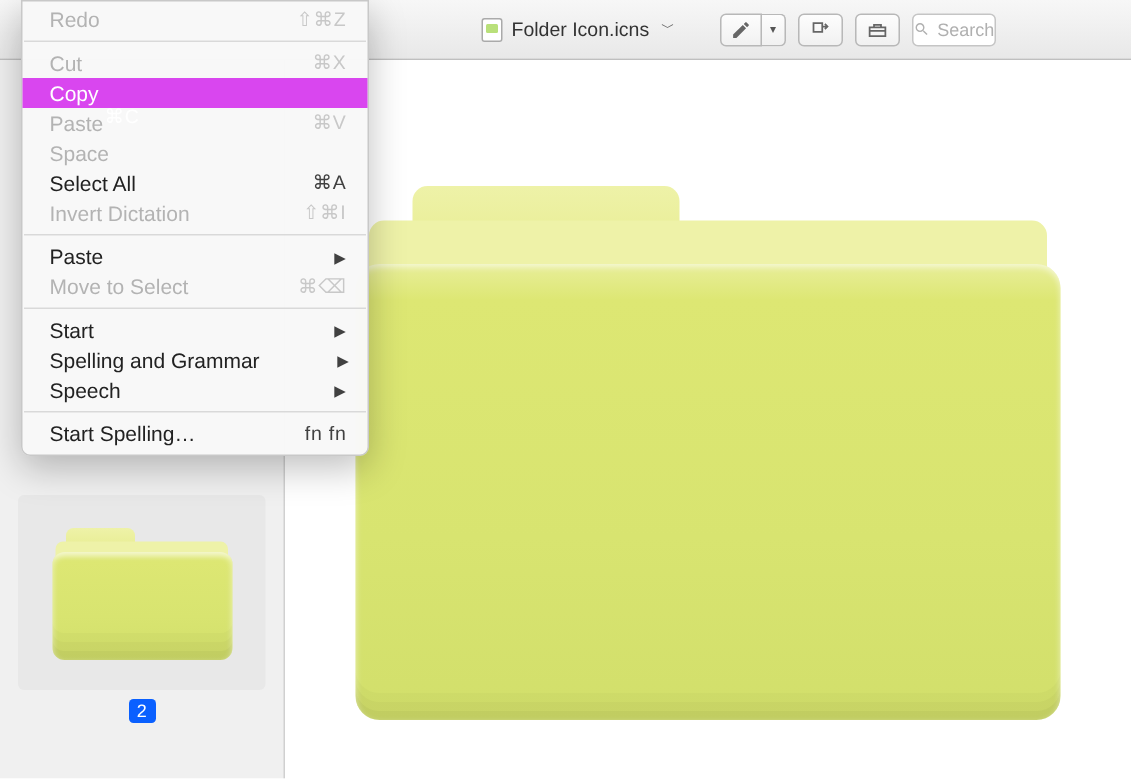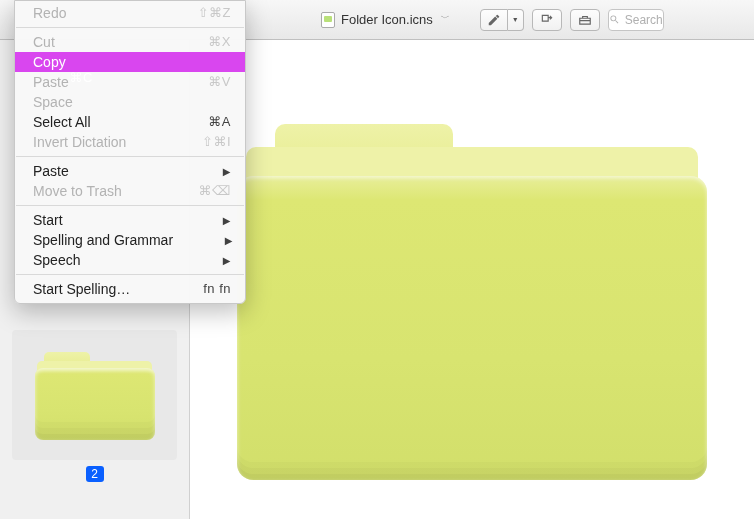--- a/index.html
+++ b/index.html
@@ -193,21 +193,21 @@
     <div class="ctx-item disabled">
       <span class="label">Invert Dictation</span>
       <span class="short">⇧⌘I</span>
     </div>
     <div class="ctx-sep"></div>
     <div class="ctx-item">
       <span class="label">Paste</span>
       <span class="short"><span class="arrow">▶</span></span>
     </div>
     <div class="ctx-item disabled">
-      <span class="label">Move to Trash</span>
+      <span class="label">Move to Select</span>
       <span class="short">⌘⌫</span>
     </div>
     <div class="ctx-sep"></div>
     <div class="ctx-item">
       <span class="label">Start</span>
       <span class="short"><span class="arrow">▶</span></span>
     </div>
     <div class="ctx-item">
       <span class="label">Spelling and Grammar</span>
       <span class="short"><span class="arrow">▶</span></span>

